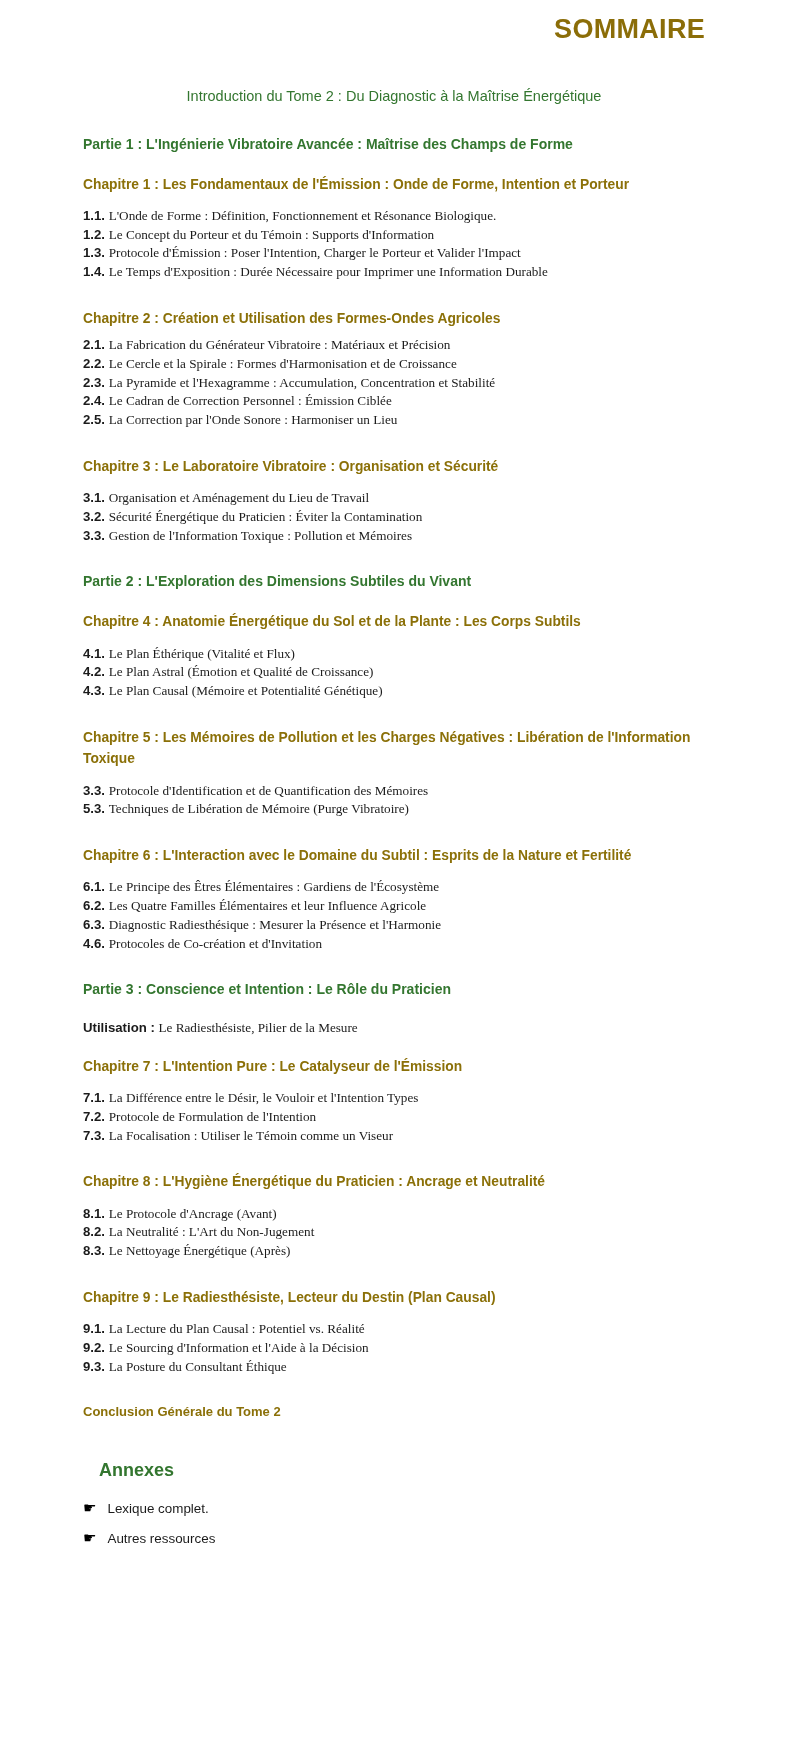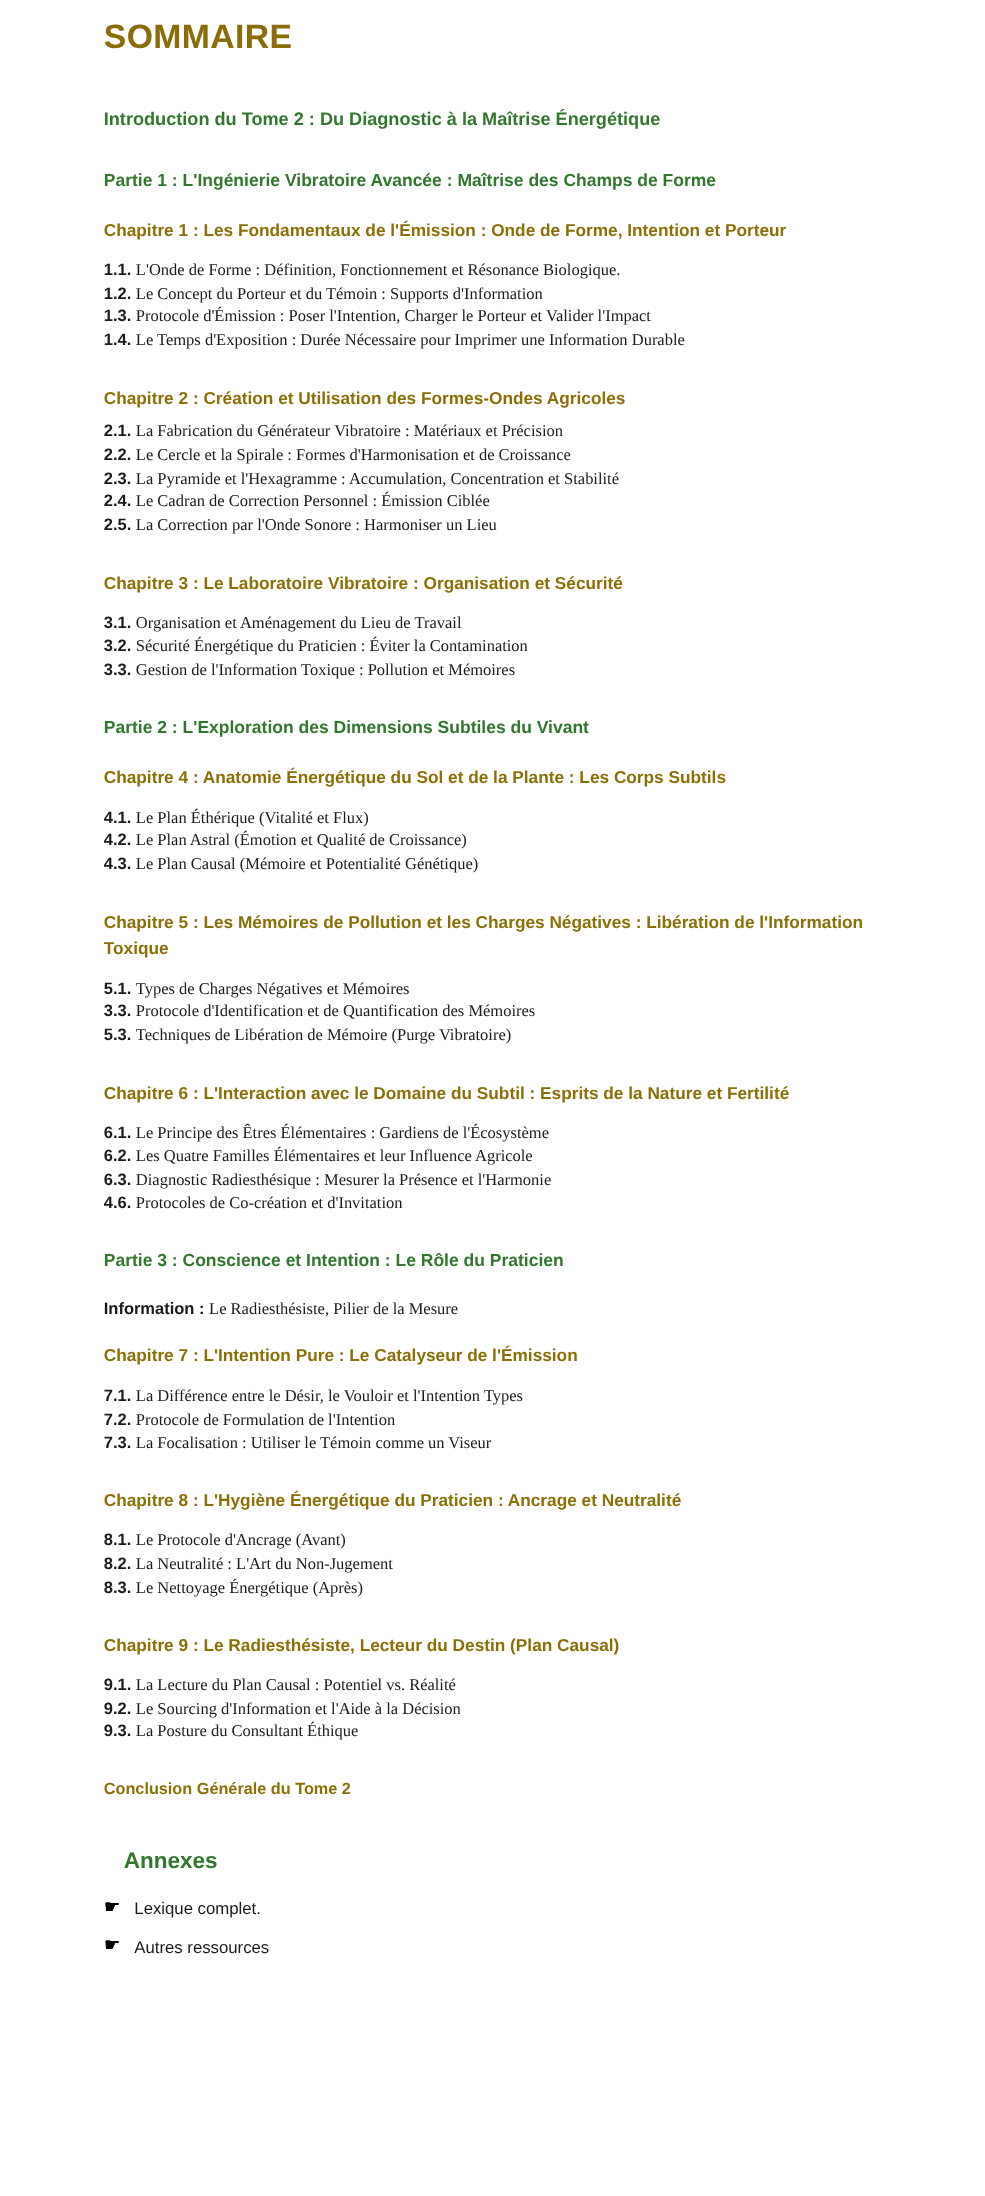--- a/index.html
+++ b/index.html
@@ -18,42 +18,43 @@
     width: 788px;
     box-sizing: border-box;
     padding: 0 83px 18px 83px;
     background: #ffffff;
   }
 
   
   .doc-title {
     margin: 0;
     padding: 13px 0 0 0;
-    text-align: left;
+    text-align: right;
     font-size: 27px;
     font-weight: bold;
     letter-spacing: 0.3px;
     color: #8B6D08;
     line-height: 1.2;
   }
 
   
   .part-heading {
     margin: 0;
     font-size: 14px;
     font-weight: bold;
     color: #33762F;
     line-height: 1.55;
   }
   .intro-heading {
     margin: 0;
     font-size: 14.5px;
-    font-weight: bold;
+    font-weight: normal;
     color: #33762F;
     line-height: 1.55;
+    text-align: center;
   }
   .annex-heading {
     margin: 16px;
     font-size: 18px;
     font-weight: bold;
     color: #33762F;
     line-height: 1.5;
   }
 
   
@@ -216,24 +217,20 @@
   <div class="entry">
     <span class="num">4.3.</span>
     <span class="label">Le Plan Causal (Mémoire et Potentialité Génétique)</span>
   </div>
 
   <div class="gap-l"></div>
 
   <div class="chapter-heading">Chapitre 5 : Les Mémoires de Pollution et les Charges Négatives : Libération de l'Information Toxique</div>
   <div class="gap-s"></div>
   <div class="entry">
-    <span class="num">5.1.</span>
-    <span class="label">Types de Charges Négatives et Mémoires</span>
-  </div>
-  <div class="entry">
     <span class="num">3.3.</span>
     <span class="label">Protocole d'Identification et de Quantification des Mémoires</span>
   </div>
   <div class="entry">
     <span class="num">5.3.</span>
     <span class="label">Techniques de Libération de Mémoire (Purge Vibratoire)</span>
   </div>
 
   <div class="gap-l"></div>
 
@@ -256,21 +253,21 @@
     <span class="label">Protocoles de Co-création et d'Invitation</span>
   </div>
 
   <div class="gap-l"></div>
 
   <div class="part-heading">Partie 3 : Conscience et Intention : Le Rôle du Praticien</div>
 
   <div class="gap-m"></div>
 
   <div class="entry">
-    <span class="num">Information :</span>
+    <span class="num">Utilisation :</span>
     <span class="label">Le Radiesthésiste, Pilier de la Mesure</span>
   </div>
 
   <div class="gap-m"></div>
 
   <div class="chapter-heading">Chapitre 7 : L'Intention Pure : Le Catalyseur de l'Émission</div>
   <div class="gap-s"></div>
   <div class="entry">
     <span class="num">7.1.</span>
     <span class="label">La Différence entre le Désir, le Vouloir et l'Intention Types</span>

